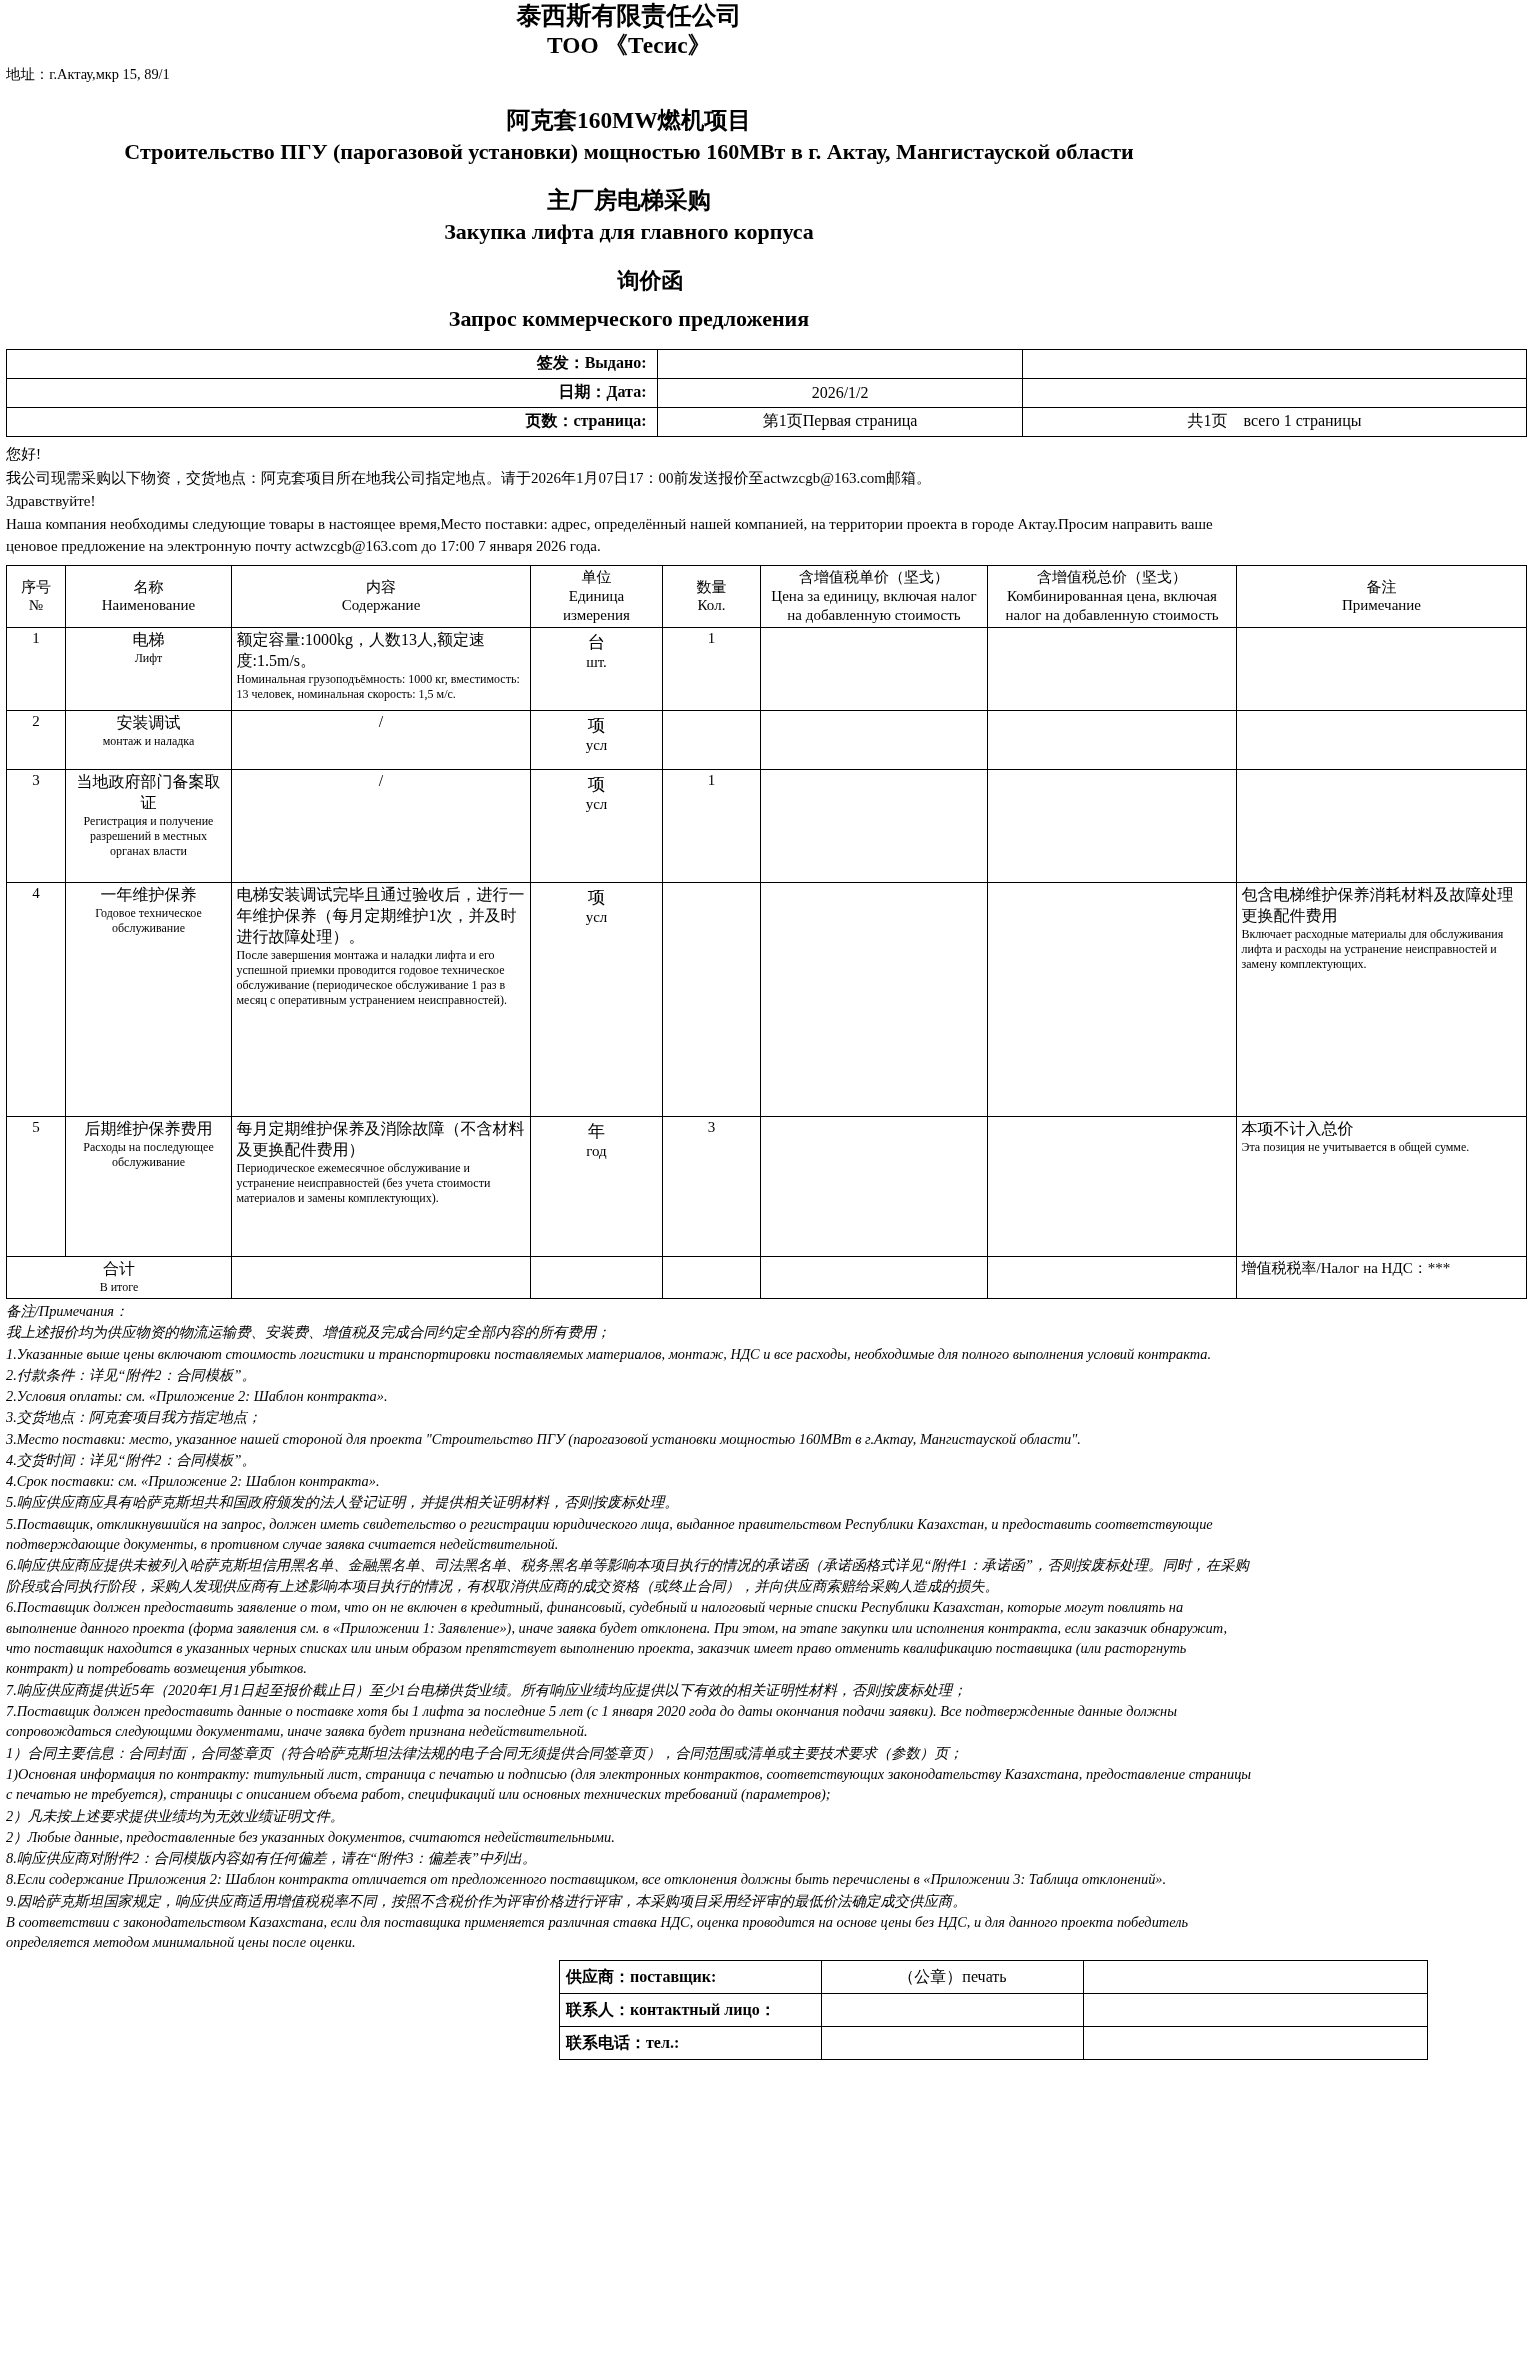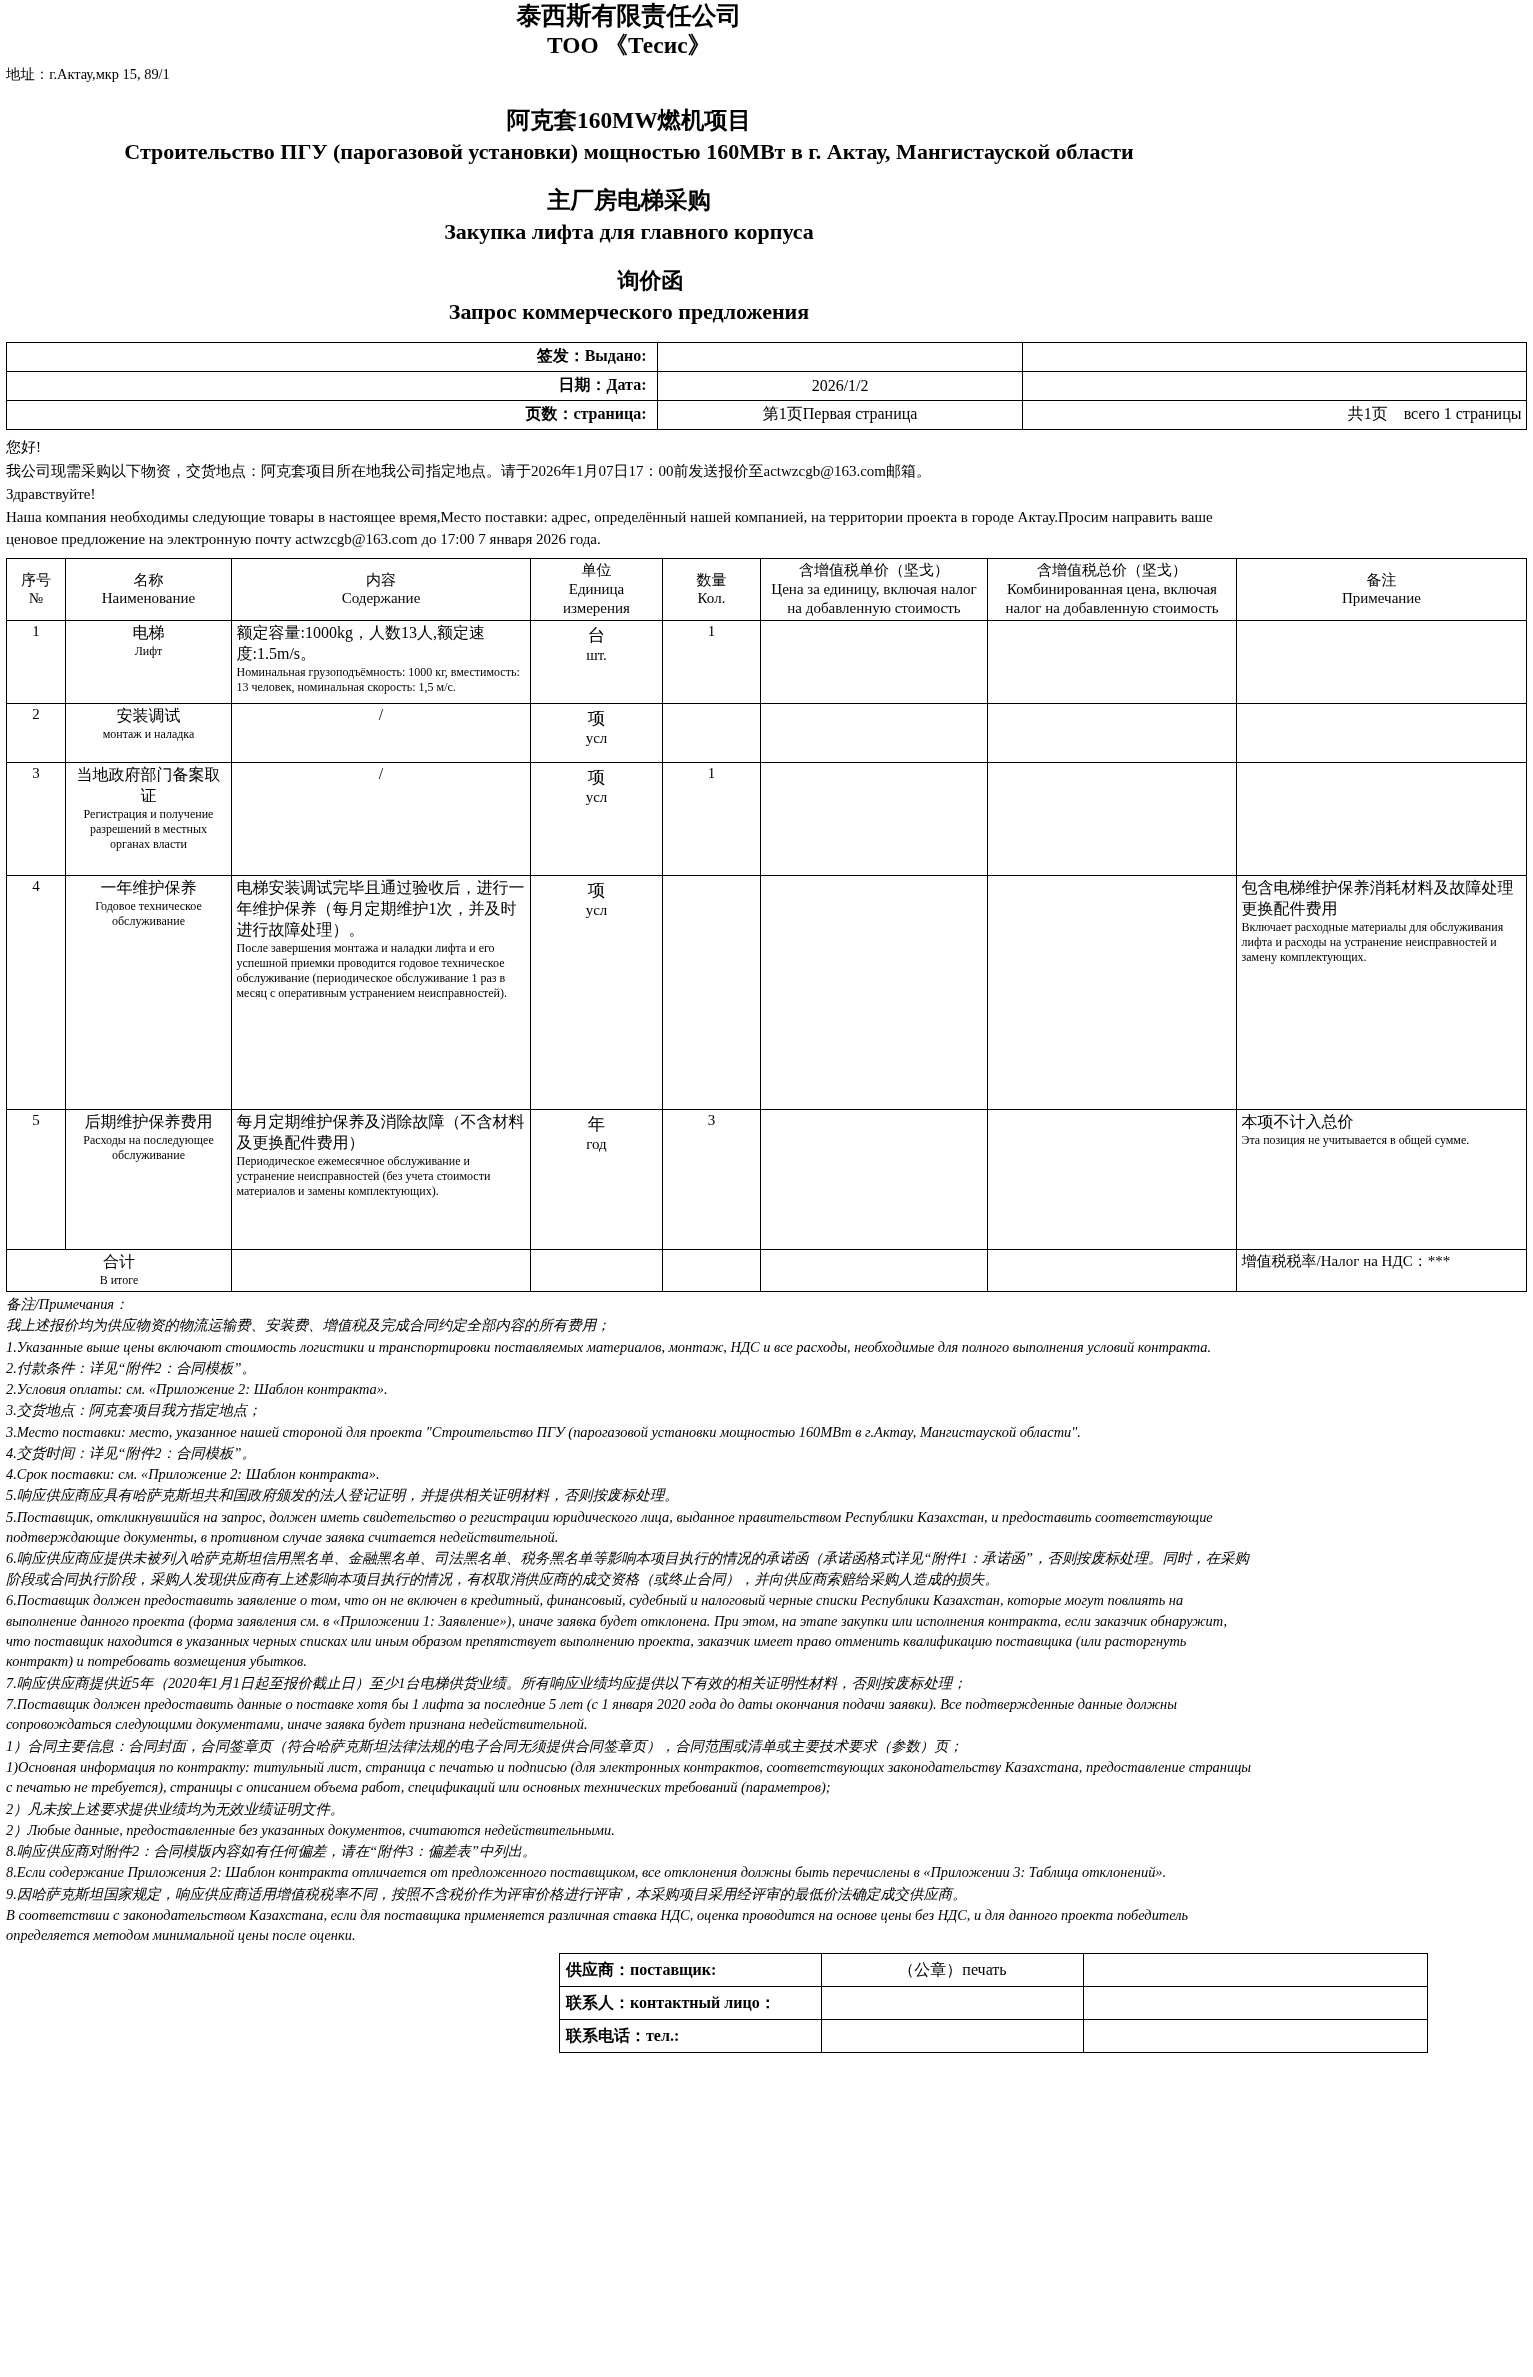--- a/index.html
+++ b/index.html
@@ -14,28 +14,28 @@
   .center{text-align:center;}
   .hdr-cn{font-size:25px;font-weight:bold;line-height:1.25;}
   .hdr-ru{font-size:23.4px;font-weight:bold;line-height:1.25;}
   .addr{font-size:14.4px;padding:4.5px 6px 0 6px;}
   .title-block{margin-top:19.6px;}
   .title-cn-1{font-size:23.4px;font-weight:bold;}
   .title-ru-1{font-size:22px;font-weight:bold;margin-top:3px;}
   .title-cn-2{font-size:23.4px;font-weight:bold;margin-top:19.6px;}
   .title-ru-2{font-size:22px;font-weight:bold;margin-top:3px;}
   .title-cn-3{font-size:22px;font-weight:bold;margin-top:21px;margin-left:43px;}
-  .title-ru-3{font-size:22px;font-weight:bold;margin-top:3px;}
+  .title-ru-3{font-size:22px;font-weight:bold;margin-top:10px;}
 
   table{border-collapse:collapse;}
   .meta{width:1521px;margin:16.6px 6px 0 6px;font-size:16px;}
   .meta td{border:0.8px solid #000;height:25px;padding:1.5px 4.5px;vertical-align:middle;}
   .meta .lbl{width:635px;text-align:right;font-weight:bold;padding-right:10.6px;}
   .meta .v1{width:355px;text-align:center;}
-  .meta .v2{width:auto;text-align:right;}
+  .meta .v2{width:auto;text-align:center;}
 
   .intro{font-size:15px;line-height:1.45;padding:6px 6px 1.5px 6px;}
   .intro p{margin:1.5px 0;}
 
   .main{width:1521px;margin:4.5px 6px 0 6px;font-size:15px;table-layout:fixed;}
   .main td,.main th{border:0.8px solid #000;padding:2.3px 4.5px;vertical-align:top;}
   .main thead th{text-align:center;vertical-align:middle;font-weight:normal;line-height:1.25;}
   .c-no{width:59px;}
   .c-name{width:166px;}
   .c-content{width:299px;}

